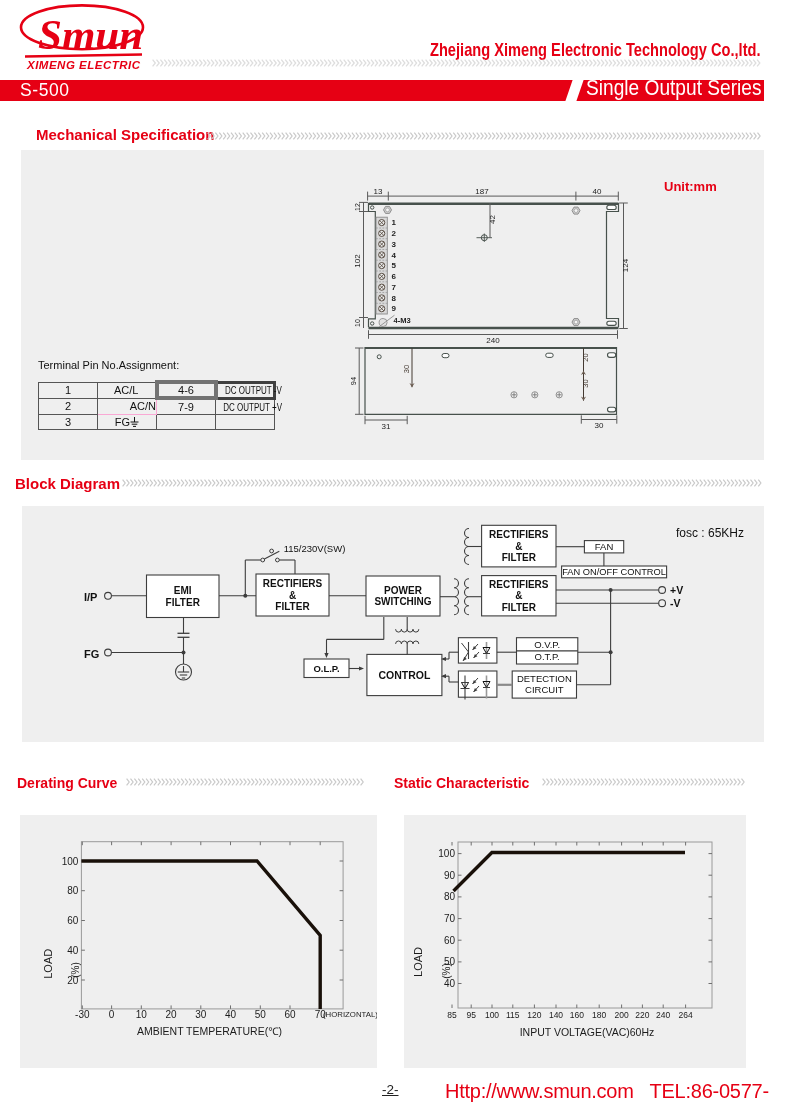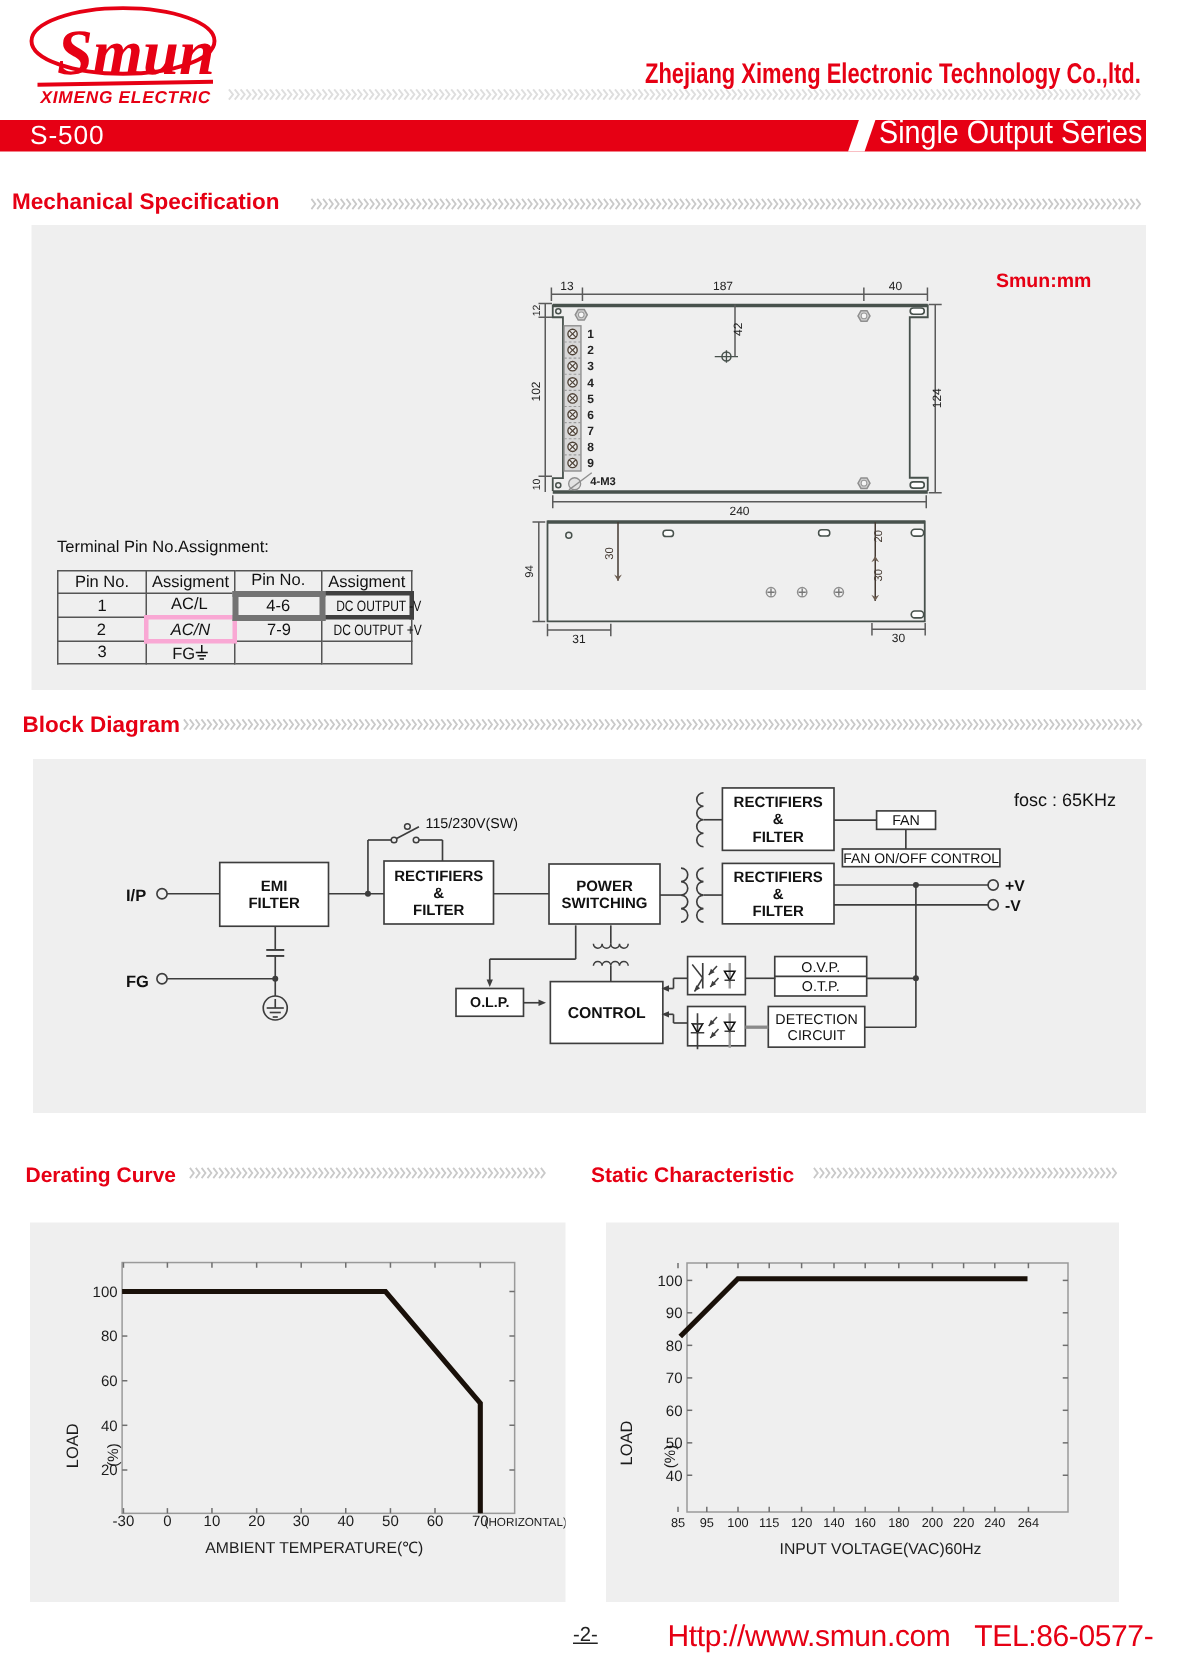--- a/index.html
+++ b/index.html
@@ -182,21 +182,21 @@
       <path d="M601.2,0.6 l2.7,3.4 l-2.7,3.4" fill="none" stroke="#dedede" stroke-width="1.3"></path>
       <path d="M605.1,0.6 l2.7,3.4 l-2.7,3.4" fill="none" stroke="#dedede" stroke-width="1.3"></path>
     </svg>
   </div>
 
 <div class="abs" style="left:0;top:80px;width:764px;height:21px;background:#e60014;"></div>
 <div class="abs" style="left:569px;top:80px;width:11px;height:21px;background:#fff;transform:skewX(-19deg);"></div>
 <div class="abs" style="left:20px;top:83.5px;font-size:17.5px;letter-spacing:0.6px;color:#fff;line-height:13.8px;">S-500</div>
 <div class="abs" style="left:586px;top:80px;font-size:21.5px;color:#fff;line-height:17.6px;transform:scaleX(0.89);transform-origin:0 0;white-space:nowrap;">Single Output Series</div>
 
-<div class="sechead" style="left:8px;top:126px;">Mechanical Specification</div>
+<div class="sechead" style="left:36px;top:126px;">Mechanical Specification</div>
 <div class="abs" style="left:207px;top:132.3px;">
     <svg width="556" height="8" viewBox="0 0 556 8" style="display:block">
       <path d="M0.6,0.6 l2.6,3.4 l-2.6,3.4" fill="none" stroke="#c9c9c9" stroke-width="1.2"></path>
       <path d="M4.5,0.6 l2.6,3.4 l-2.6,3.4" fill="none" stroke="#c9c9c9" stroke-width="1.2"></path>
       <path d="M8.4,0.6 l2.6,3.4 l-2.6,3.4" fill="none" stroke="#c9c9c9" stroke-width="1.2"></path>
       <path d="M12.3,0.6 l2.6,3.4 l-2.6,3.4" fill="none" stroke="#c9c9c9" stroke-width="1.2"></path>
       <path d="M16.2,0.6 l2.6,3.4 l-2.6,3.4" fill="none" stroke="#c9c9c9" stroke-width="1.2"></path>
       <path d="M20.1,0.6 l2.6,3.4 l-2.6,3.4" fill="none" stroke="#c9c9c9" stroke-width="1.2"></path>
       <path d="M24.0,0.6 l2.6,3.4 l-2.6,3.4" fill="none" stroke="#c9c9c9" stroke-width="1.2"></path>
       <path d="M27.9,0.6 l2.6,3.4 l-2.6,3.4" fill="none" stroke="#c9c9c9" stroke-width="1.2"></path>
@@ -630,21 +630,21 @@
       <path d="M195.6,0.6 l2.6,3.4 l-2.6,3.4" fill="none" stroke="#c9c9c9" stroke-width="1.2"></path>
       <path d="M199.5,0.6 l2.6,3.4 l-2.6,3.4" fill="none" stroke="#c9c9c9" stroke-width="1.2"></path>
     </svg>
   </div>
 
 <div class="graybox" style="left:21px;top:150px;width:743px;height:310px;"></div>
 <div class="graybox" style="left:22px;top:506px;width:742px;height:236px;"></div>
 <div class="graybox" style="left:20px;top:815px;width:357px;height:253px;"></div>
 <div class="graybox" style="left:404px;top:815px;width:342px;height:253px;"></div>
 
-<div class="abs red" style="left:664px;top:179px;font-size:13px;font-weight:bold;">Smun:mm</div>
+<div class="abs red" style="left:664px;top:179px;font-size:13px;font-weight:bold;">Unit:mm</div>
 
 <div class="abs" style="left:340px;top:185px;">
 <svg width="300" height="250" viewBox="0 0 300 250">
       <path d="M28.5,18.7 H278.5" fill="none" stroke="#47514c" stroke-width="2.4"></path>
       <path d="M278.5,18 V26.5 H266.5 V133.5 H278.5 V142.3" fill="none" stroke="#47514c" stroke-width="1.2"></path>
       <path d="M278.5,143 H28.5" fill="none" stroke="#47514c" stroke-width="2.4"></path>
       <path d="M28.5,142.3 V133.8 H35.3 V26.5 H28.5 V18" fill="none" stroke="#47514c" stroke-width="1.2"></path>
       <rect x="266.8" y="20.3" width="9.4" height="4.2" rx="2.1" fill="#fdfdfd" stroke="#47514c" stroke-width="1.1"></rect>
       <rect x="266.8" y="136.2" width="9.4" height="4.2" rx="2.1" fill="#fdfdfd" stroke="#47514c" stroke-width="1.1"></rect>
       <circle cx="32.2" cy="22.5" r="1.7" fill="none" stroke="#47514c" stroke-width="1"></circle>
@@ -766,35 +766,29 @@
       <line x1="241.3" y1="234.5" x2="276.8" y2="234.5" stroke="#5a5a5a" stroke-width="1"></line>
       <line x1="241.3" y1="230.3" x2="241.3" y2="238.7" stroke="#5a5a5a" stroke-width="1"></line>
       <line x1="276.8" y1="230.3" x2="276.8" y2="238.7" stroke="#5a5a5a" stroke-width="1"></line>
       <text x="259" y="242.8" font-size="8" fill="#222" text-anchor="middle" font-weight="normal">30</text>
     </svg>
 </div>
 
 <div class="abs" style="left:38px;top:359px;font-size:11px;color:#111;">Terminal Pin No.Assignment:</div>
 <table class="abs" style="left:38px;top:380px;border-collapse:collapse;font-size:11px;color:#111;table-layout:fixed;width:238px;" cellspacing="0">
 <tbody>
-      <tr>
-  <td style="border:1px solid #555;width:58px;height:14px;text-align:center;padding:0;">Pin No.</td>
-  <td style="border:1px solid #555;width:58px;text-align:center;padding:0;">Assigment</td>
-  <td style="border:1px solid #555;width:57px;text-align:center;padding:0;">Pin No.</td>
-  <td style="border:1px solid #555;text-align:center;padding:0;">Assigment</td>
-</tr>
 <tr>
   <td style="border:1px solid #555;height:15px;text-align:center;padding:0;">1</td>
   <td style="border:1px solid #555;text-align:center;padding:0;">AC/L</td>
   <td style="border:4px solid #737373;text-align:center;padding:0;">4-6</td>
   <td style="border:3px solid #404040;text-align:center;white-space:nowrap;padding:0;"><span style="display:inline-block;font-size:10px;transform:scaleX(0.8);">DC OUTPUT -V</span></td>
 </tr>
 <tr>
   <td style="border:1px solid #555;height:15px;text-align:center;padding:0;">2</td>
-  <td style="border:3px solid #f9a8d4;text-align:center;padding:0;font-style:italic;">AC/N</td>
+  <td style="border:1px solid #f9a8d4;text-align:right;padding:0;">AC/N</td>
   <td style="border:1px solid #555;text-align:center;padding:0;">7-9</td>
   <td style="border:1px solid #555;text-align:center;white-space:nowrap;padding:0;margin-left:12px;"><span style="display:inline-block;font-size:10px;transform:scaleX(0.8);">DC OUTPUT +V</span></td>
 </tr>
 <tr>
   <td style="border:1px solid #555;height:14px;text-align:center;padding:0;">3</td>
   <td style="border:1px solid #555;text-align:center;padding:0;">FG<svg width="9" height="10" viewBox="0 0 9 10" style="vertical-align:-1px">
             <line x1="4.5" y1="0" x2="4.5" y2="5" stroke="#111" stroke-width="1"></line>
             <line x1="0.5" y1="5" x2="8.5" y2="5" stroke="#111" stroke-width="1"></line>
             <line x1="1.7" y1="7.2" x2="7.3" y2="7.2" stroke="#111" stroke-width="1"></line>
             <line x1="3" y1="9.4" x2="6" y2="9.4" stroke="#111" stroke-width="1"></line>

